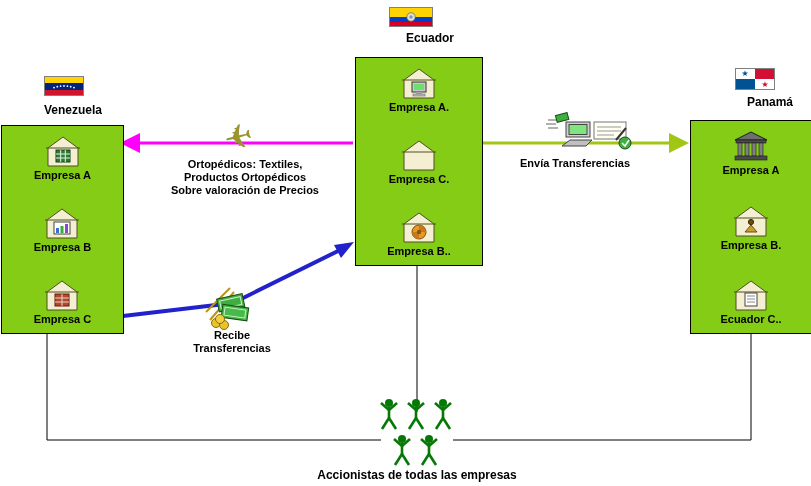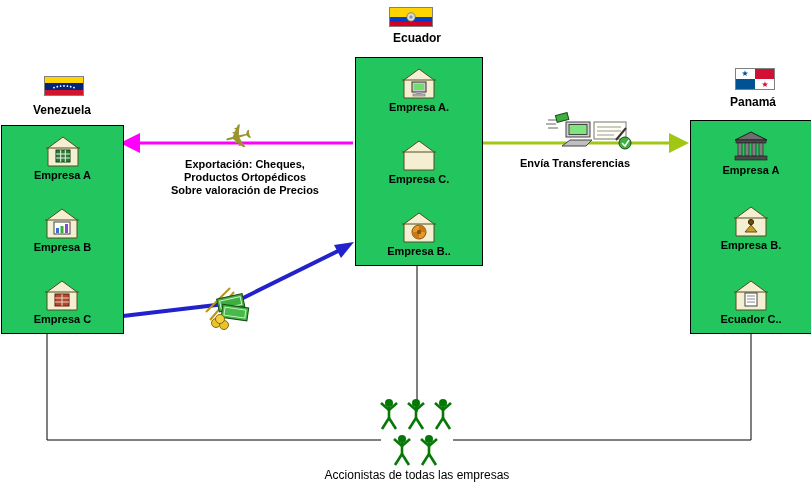--- a/index.html
+++ b/index.html
@@ -1,26 +1,26 @@
 <!DOCTYPE html>
 <html><head>
 <meta charset="utf-8">
 <style>
   html,body{margin:0;padding:0;background:#fff;}
   body{font-family:"Liberation Sans",sans-serif;color:#000;}
   #canvas{position:relative;width:811px;height:486px;background:#fff;overflow:hidden;}
   .abs{position:absolute;}
   svg{display:block;}
-  .country-label{position:absolute;font-size:12px;font-weight:bold;text-align:center;white-space:nowrap;}
-  .company-box{position:absolute;border:1px solid #000;background:#22c55e;display:flex;flex-direction:column;justify-content:space-between;align-items:center;padding:9px 0 8px;}
+  .country-label{position:absolute;font-size:12px;font-weight:bold;text-align:right;white-space:nowrap;}
+  .company-box{position:absolute;border:1px solid #000;background:#84cc16;display:flex;flex-direction:column;justify-content:space-between;align-items:center;padding:9px 0 8px;}
   .company{display:flex;flex-direction:column;align-items:center;}
   .clabel{font-size:11px;font-weight:bold;margin-top:2px;white-space:nowrap;}
   .flow-text{position:absolute;font-size:11px;font-weight:bold;text-align:center;line-height:13px;white-space:nowrap;}
   .plane{position:absolute;font-size:34px;color:#9A942F;line-height:1;transform:scaleX(-1) rotate(14deg);}
-  .footer-label{position:absolute;font-size:12px;font-weight:normal;text-align:center;white-space:nowrap;}
+  .footer-label{position:absolute;font-size:12px;font-weight:bold;text-align:center;white-space:nowrap;}
   .stray{position:absolute;font-size:10px;font-weight:bold;line-height:1;}
 </style>
 </head>
 <body>
 
 <div id="canvas">
 
   <svg class="abs" style="left:0;top:0" width="811" height="486" viewBox="0 0 811 486">
     <polyline points="417,247 417,412" fill="none" stroke="#000" stroke-width="1"></polyline>
     <polyline points="47,315 47,440 381,440" fill="none" stroke="#000" stroke-width="1"></polyline>
@@ -174,21 +174,21 @@
         <line x1="14" y1="17" x2="22" y2="17" stroke="#888"></line>
         <line x1="14" y1="20" x2="22" y2="20" stroke="#888"></line>
         <line x1="14" y1="23" x2="22" y2="23" stroke="#888"></line>
       </svg>
       <span class="clabel">Ecuador C..</span>
     </div>
   </div>
 
   <div class="plane" style="left:224px;top:120px">✈</div>
   <div class="flow-text" style="left:134px;top:158px;width:222px">
-    <div>Exportación: Cheques,</div>
+    <div>Ortopédicos: Textiles,</div>
     <div>Productos Ortopédicos</div>
     <div>Sobre valoración de Precios</div>
   </div>
 
   <svg class="abs" style="left:546px;top:112px" width="48" height="36">
     <g stroke="#999" stroke-width="1.5">
       <line x1="2" y1="8" x2="12" y2="8"></line>
       <line x1="0" y1="12" x2="10" y2="12"></line>
       <line x1="2" y1="16" x2="12" y2="16"></line>
     </g>
@@ -221,20 +221,24 @@
       <rect x="16.5" y="12.5" width="21" height="8" fill="none" stroke="#CFEFCF"></rect>
     </g>
     <g transform="rotate(8 30 26)">
       <rect x="18" y="20" width="26" height="13" fill="#49B949" stroke="#145014"></rect>
       <rect x="20.5" y="22.5" width="21" height="8" fill="none" stroke="#CFEFCF"></rect>
     </g>
     <circle cx="12" cy="37" r="4.5" fill="#E8C428" stroke="#8A6A10"></circle>
     <circle cx="20" cy="39" r="4.5" fill="#E8C428" stroke="#8A6A10"></circle>
     <circle cx="16" cy="33" r="4.5" fill="#F0D040" stroke="#8A6A10"></circle>
   </svg>
+  <div class="flow-text" style="left:171px;top:329px;width:122px">
+    <div>Recibe</div>
+    <div>Transferencias</div>
+  </div>
 
   <svg class="abs" style="left:376px;top:398px" width="84" height="72">
     <g stroke="#067806" stroke-width="2.6" fill="#067806">
       <g transform="translate(2,0)">
         <circle cx="11" cy="5" r="4" stroke="none"></circle>
         <line x1="11" y1="9" x2="11" y2="20"></line>
         <line x1="11" y1="12" x2="3" y2="5"></line>
           <line x1="11" y1="12" x2="19" y2="5"></line>
         <line x1="11" y1="20" x2="4" y2="31"></line>
           <line x1="11" y1="20" x2="18" y2="31"></line>

